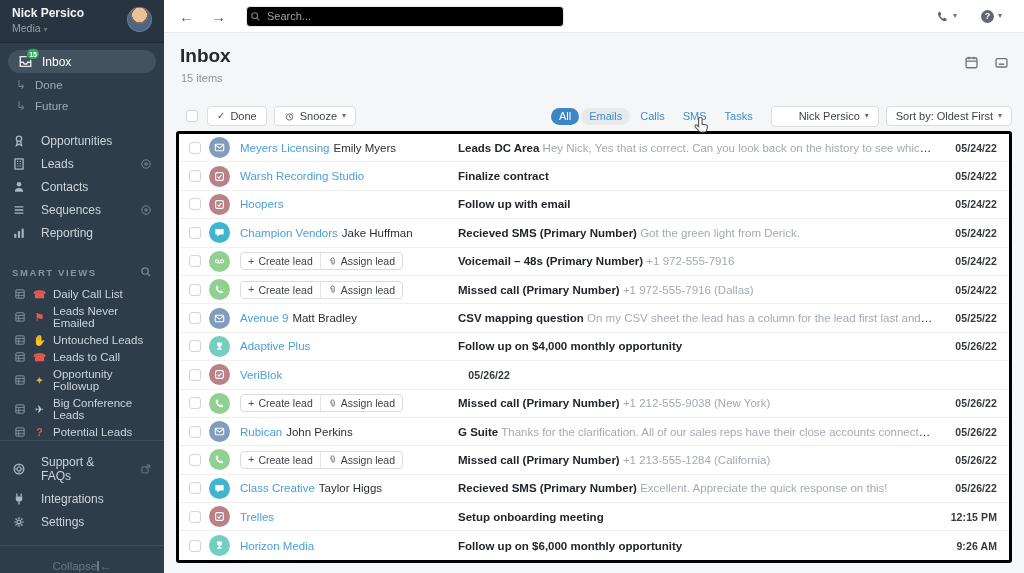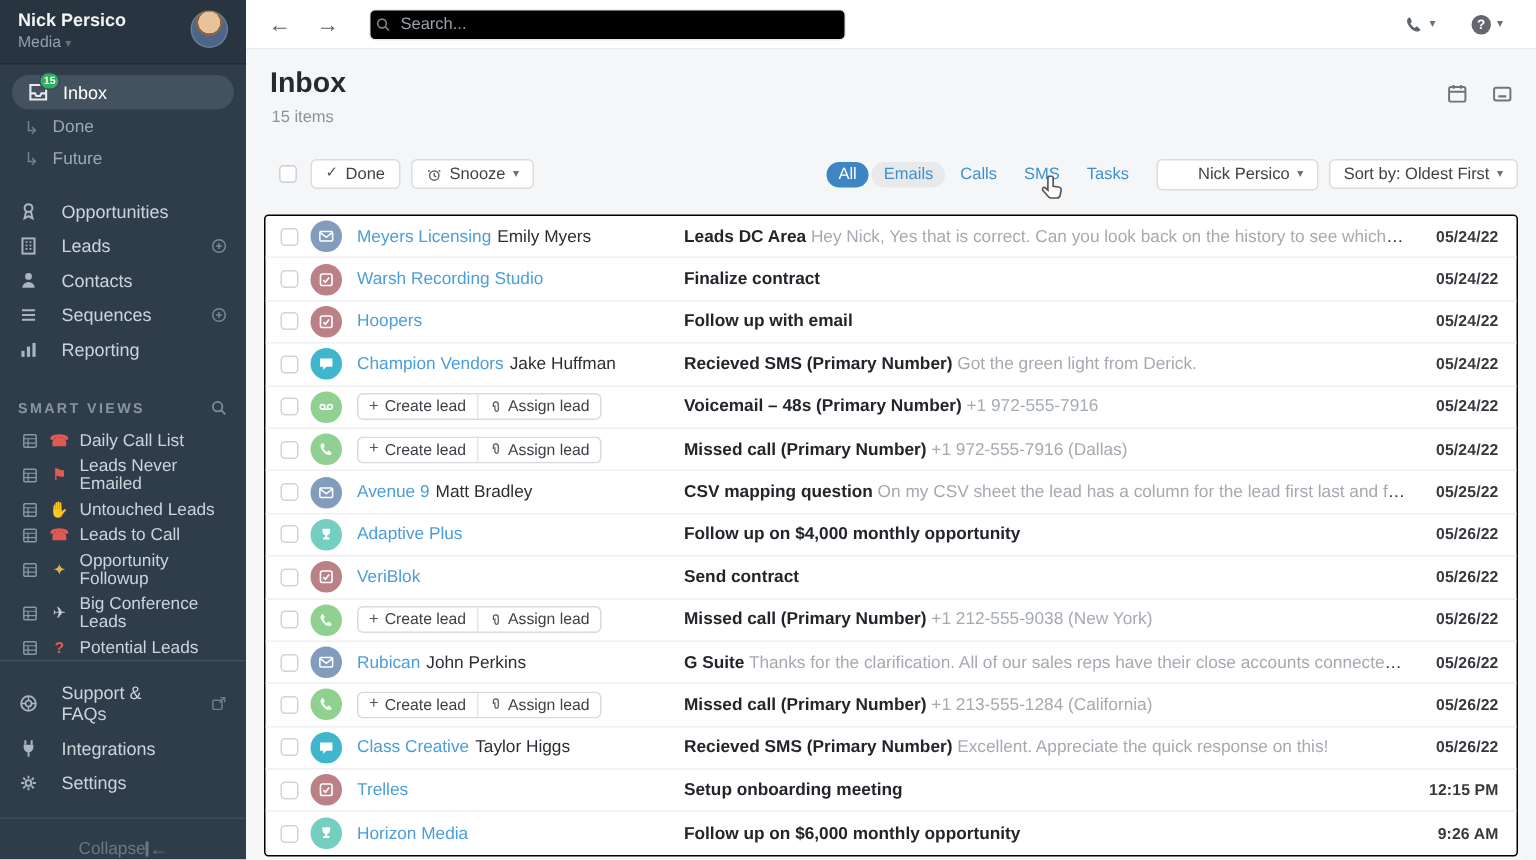--- a/index.html
+++ b/index.html
@@ -67,21 +67,21 @@
   .tb-snooze{margin-left:7px}
   .chk{color:#4f555b;font-size:10px;line-height:1}
   .filters{margin-left:auto;display:flex;align-items:center;gap:2px;font-size:11px}
   .fpill{padding:2.5px 8px;border-radius:10px;color:#3e8fd0}
   .fpill.active{background:#3d86c3;color:#fff}
   .fpill.hover{background:#e7e9ea}
   .userbtn{margin-left:10px}
   .ub-av{width:13px;height:13px;border-radius:50%;flex:none;background:radial-gradient(circle at 50% 35%, #d8b28d 0 36%, #27respond3645 40%),#273645}
   .sortbtn{margin-left:7px}
   
-  .list{position:absolute;left:12px;right:12px;top:110px;background:#fff;border:1px solid #000000;border-radius:3px}
+  .list{position:absolute;left:12px;right:12px;top:98px;background:#fff;border:3px solid #000000;border-radius:3px}
   .row{display:flex;align-items:center;height:28.4px;padding:0 12px 0 10px;border-bottom:1px solid #f0f0f1}
   .row:last-child{border-bottom:none}
   .rcb{width:12px;height:12px;border:1px solid #d0d4d8;border-radius:3px;background:#fff;flex:none}
   .ricon{width:21px;height:21px;border-radius:50%;margin-left:8px;flex:none;display:flex;align-items:center;justify-content:center;color:#fff}
   .ricon svg{width:11px;height:11px}
   .ic-email{background:#819dbb}
   .ic-task{background:#ba8187}
   .ic-sms{background:#3fb6ce}
   .ic-green{background:#90d191}
   .ic-opp{background:#74cfc0}
@@ -562,21 +562,20 @@
     <div class="row plain">
       <span class="rcb"></span>
       <span class="ricon ic-task">
           <svg class="ic">
             <use href="#s-task"></use>
           </svg>
         </span>
       <span class="leadcell">
           <span class="lead-link">VeriBlok</span>
         </span>
-      <span class="subject"><span class="sj">Send contract</span></span>
       <span class="date">05/26/22</span>
     </div>
 
     <div class="row">
       <span class="rcb"></span>
       <span class="ricon ic-green">
           <svg class="ic">
             <use href="#s-phone"></use>
           </svg>
         </span>

